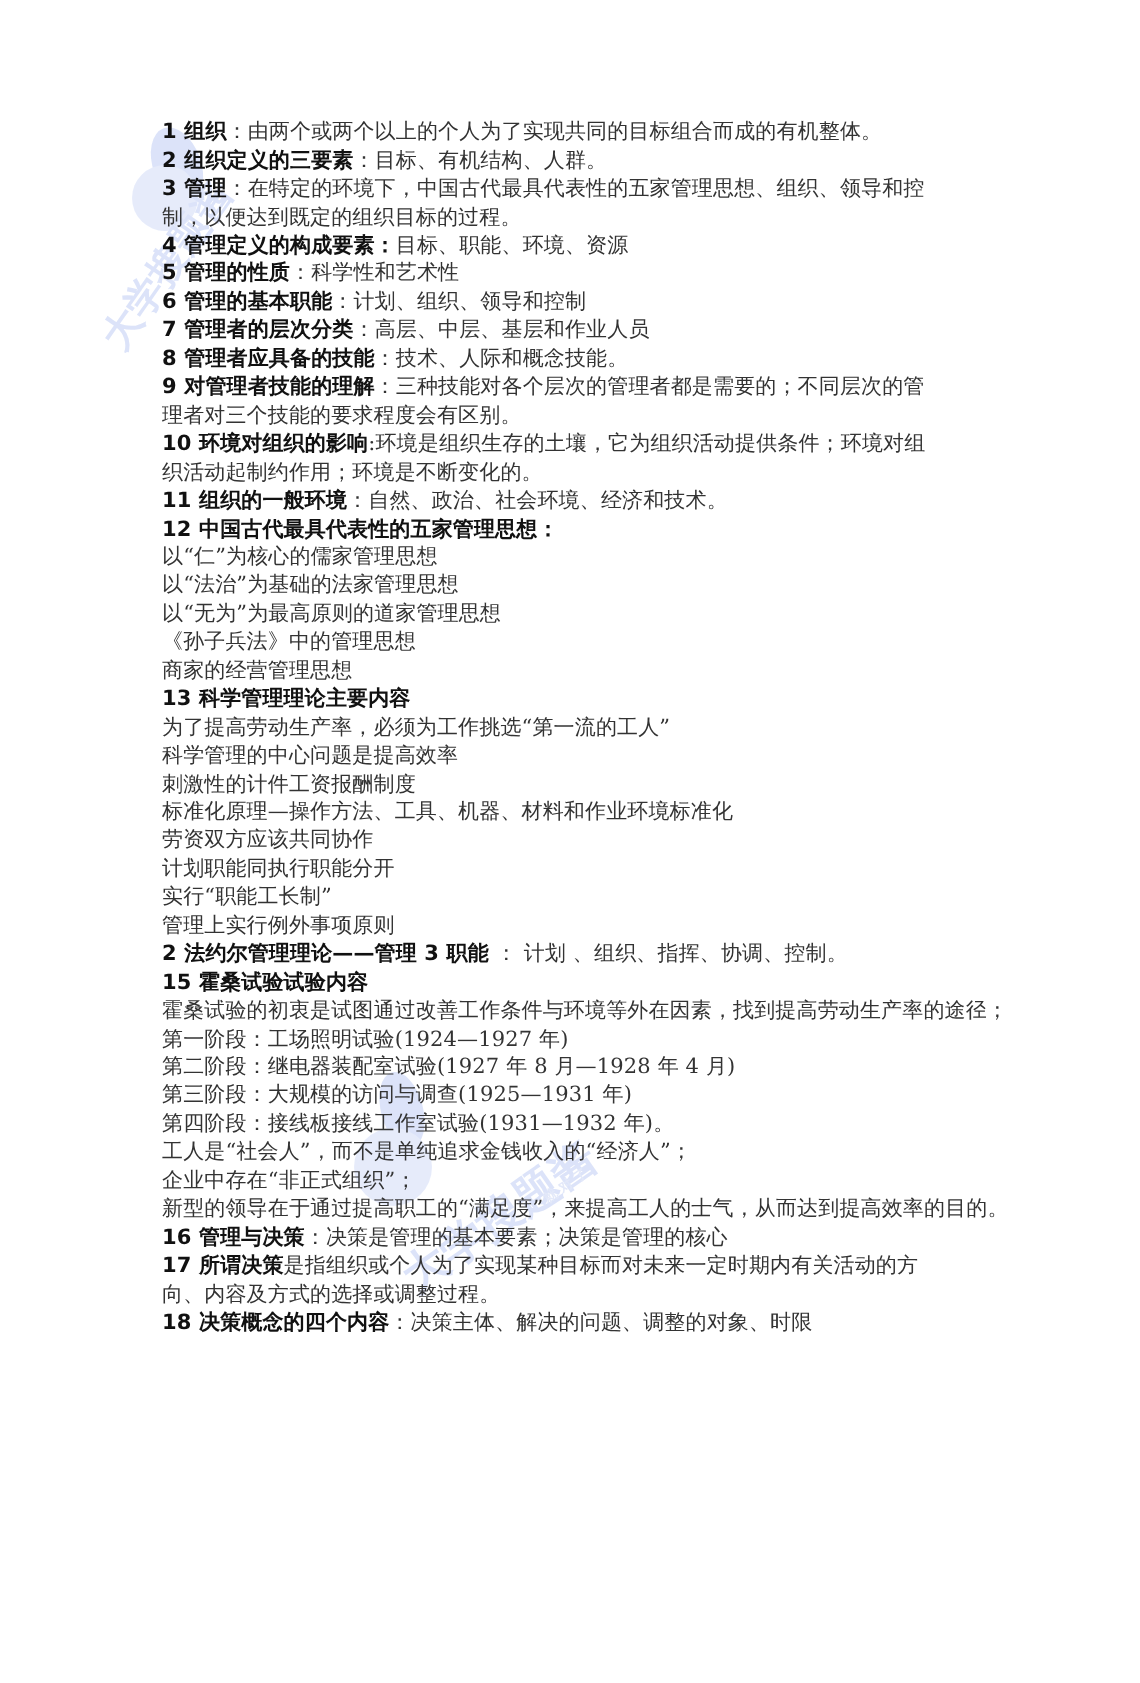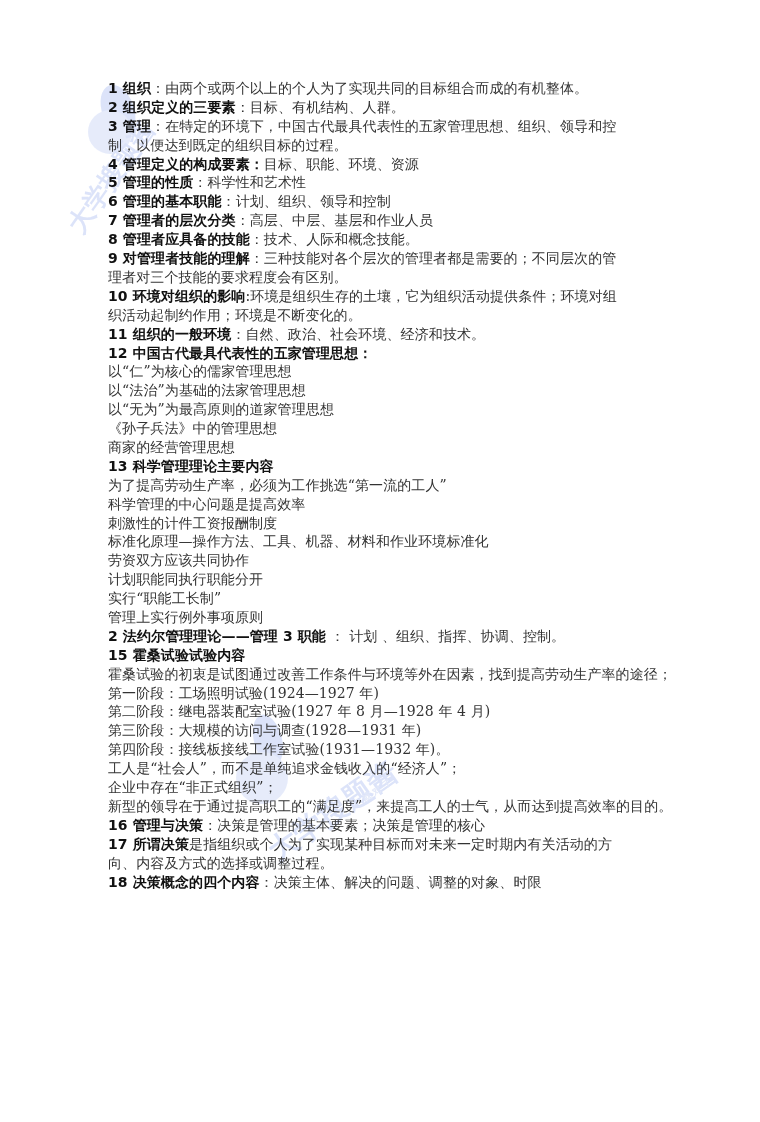--- a/index.html
+++ b/index.html
@@ -142,21 +142,21 @@
   <div class="line">
     <span class="b"><span>2</span> <span>法约尔管理理论——管理 3 职能</span></span><span class="n"> ：</span> <span class="n">计划 、组织、指挥、协调、控制。</span>
   </div>
 
   <div class="line">
     <span class="b"><span>15</span> <span>霍桑试验试验内容</span></span>
   </div>
   <div class="line n">霍桑试验的初衷是试图通过改善工作条件与环境等外在因素，找到提高劳动生产率的途径；</div>
   <div class="line n">第一阶段：工场照明试验(1924—1927 年)</div>
   <div class="line n">第二阶段：继电器装配室试验(1927 年 8 月—1928 年 4 月)</div>
-  <div class="line n">第三阶段：大规模的访问与调查(1928—1931 年)</div>
+  <div class="line n">第三阶段：大规模的访问与调查(1925—1931 年)</div>
   <div class="line n">第四阶段：接线板接线工作室试验(1931—1932 年)。</div>
   <div class="line n">工人是“社会人”，而不是单纯追求金钱收入的“经济人”；</div>
   <div class="line n">企业中存在“非正式组织”；</div>
   <div class="line n">新型的领导在于通过提高职工的“满足度”，来提高工人的士气，从而达到提高效率的目的。</div>
 
   <div class="line">
     <span class="b"><span>16</span> <span>管理与决策</span></span><span class="n">：</span><span class="n">决策是管理的基本要素；决策是管理的核心</span>
   </div>
 
   <div class="line wrap">

